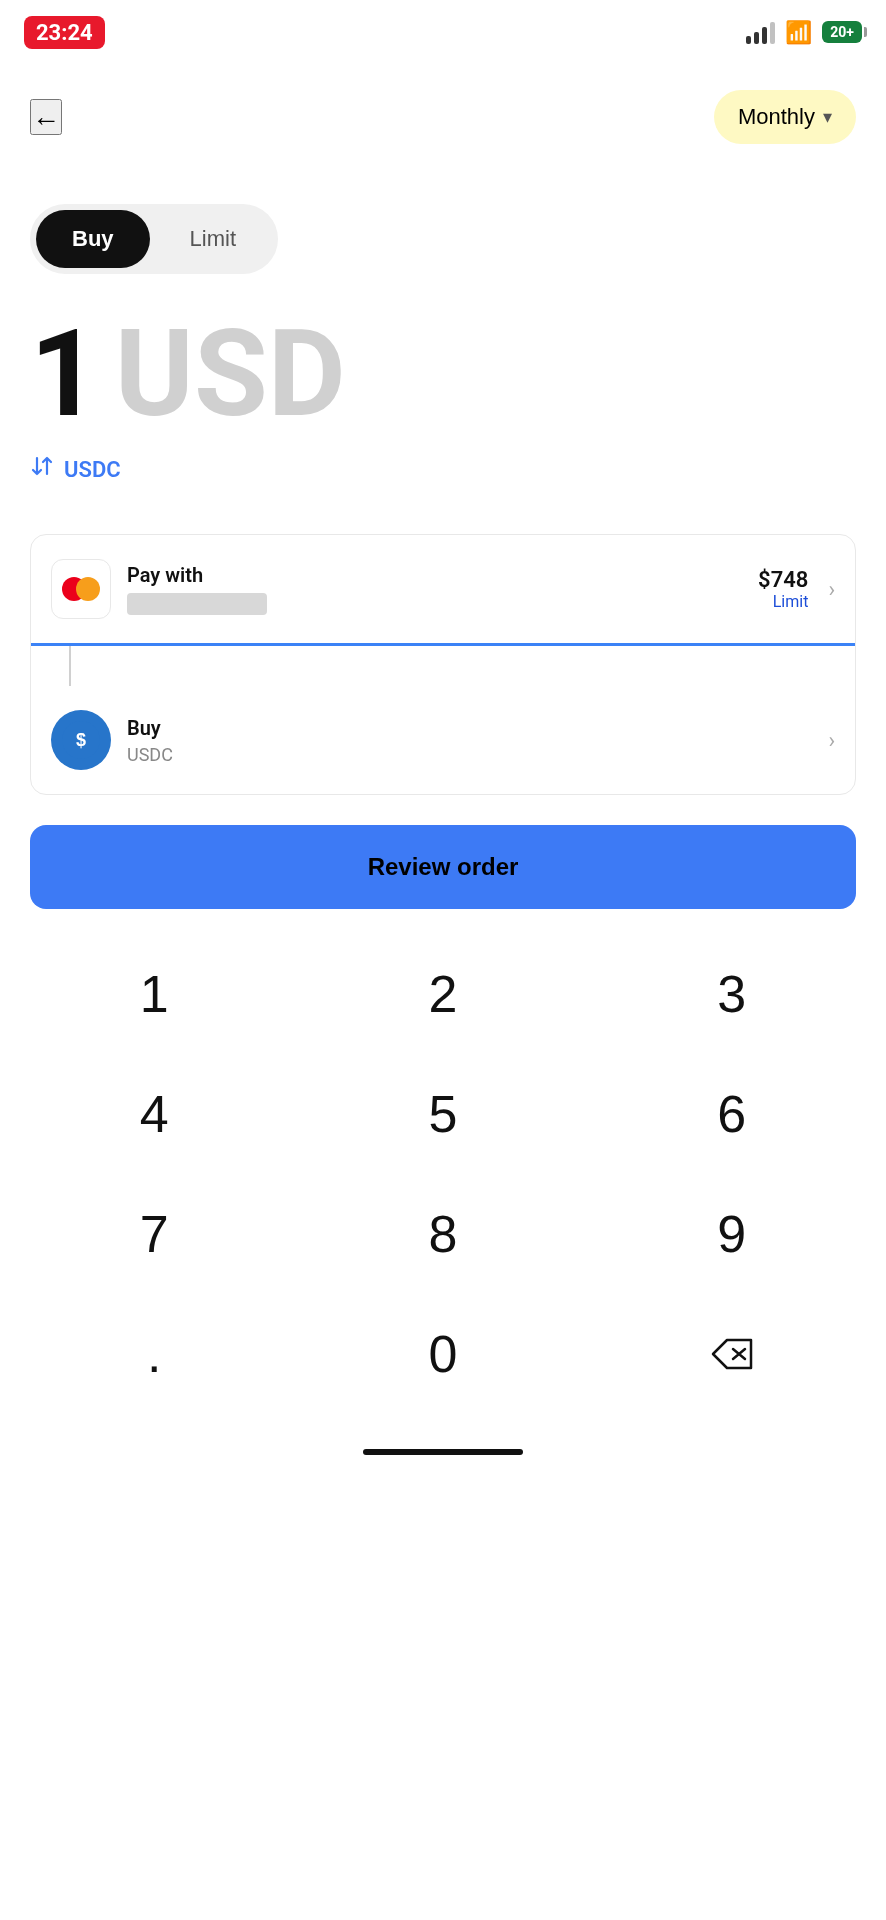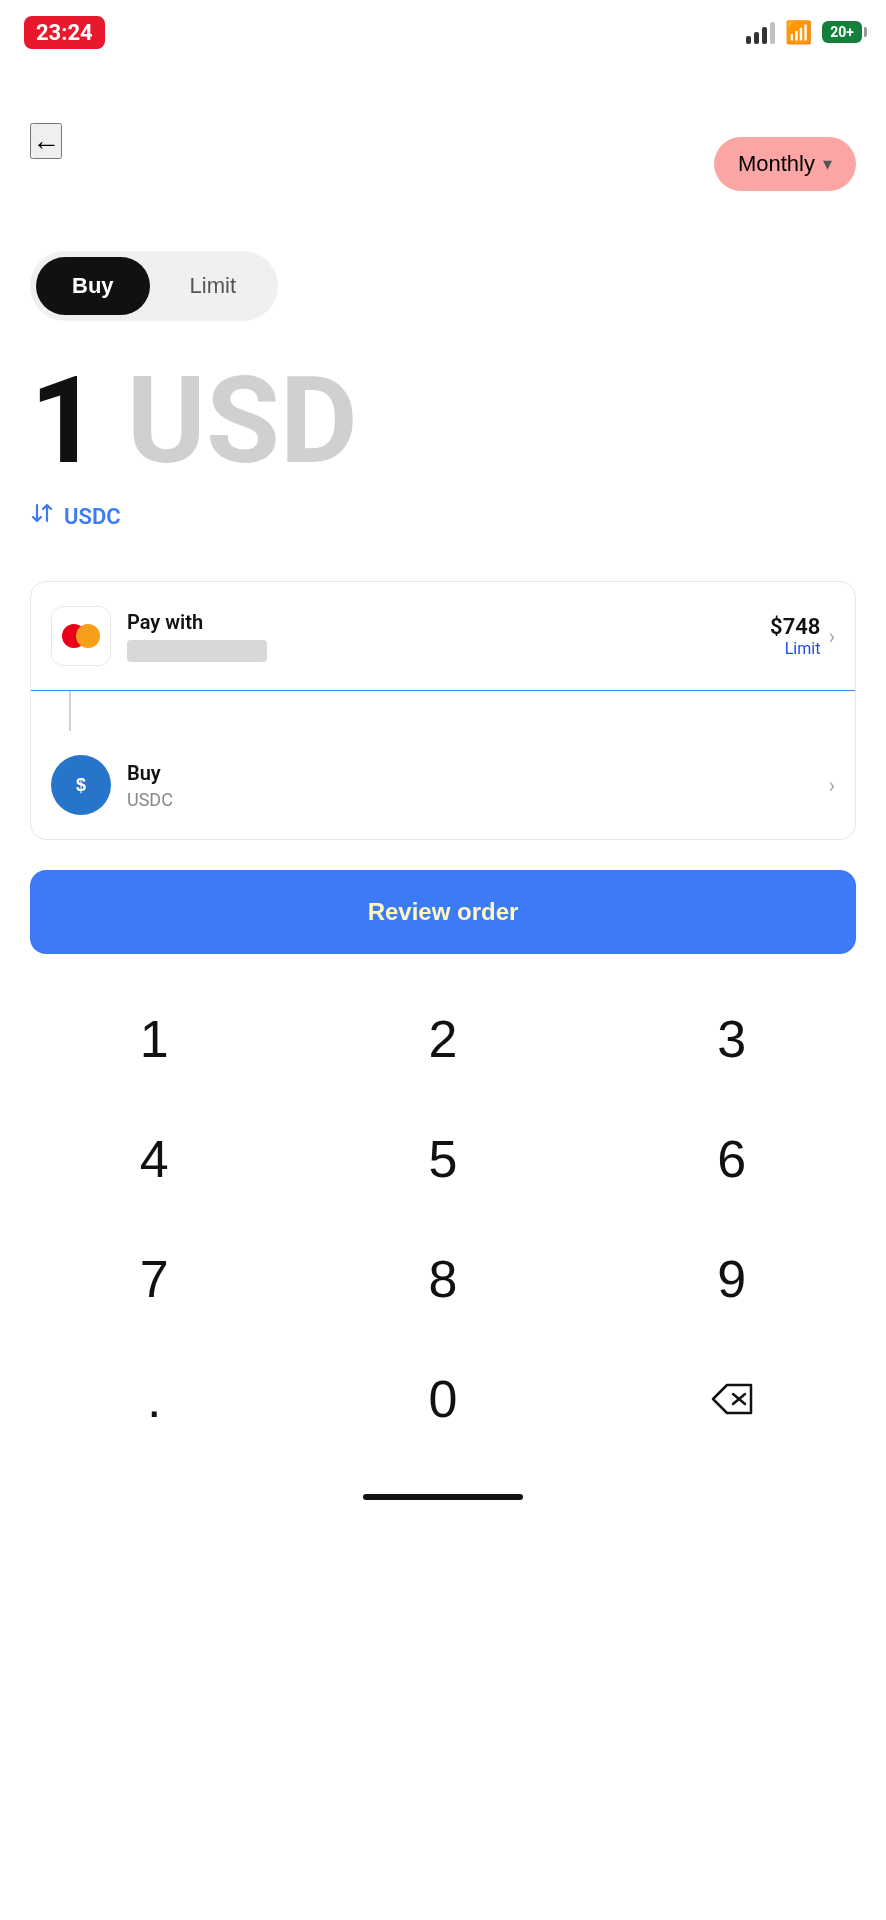--- a/index.html
+++ b/index.html
@@ -100,29 +100,28 @@
       font-size: 28px;
       color: #000;
       cursor: pointer;
       font-weight: 400;
     }
 
     .monthly-btn {
       display: flex;
       align-items: center;
       gap: 8px;
-      background: #fca5a5;
+      background: #fef9c3;
       border: none;
       border-radius: 30px;
       padding: 14px 24px;
       font-size: 22px;
       font-weight: 500;
       color: #000;
       cursor: pointer;
-      margin-top: 47px;
     }
 
     .chevron-down {
       font-size: 18px;
       color: #555;
     }
 
     
     .tab-container {
       margin: 40px 30px 30px 30px;
@@ -166,21 +165,21 @@
       font-weight: 700;
       color: #111;
       line-height: 1;
     }
 
     .amount-currency {
       font-size: 120px;
       font-weight: 700;
       color: #d0d0d0;
       line-height: 1;
-      margin-left: 28px;
+      margin-left: 16px;
     }
 
     
     .usdc-toggle {
       display: flex;
       align-items: center;
       gap: 10px;
       padding: 10px 30px 40px 30px;
       cursor: pointer;
     }
@@ -197,21 +196,21 @@
       border: 1px solid #e8e8e8;
       border-radius: 16px;
       overflow: hidden;
     }
 
     .pay-row {
       display: flex;
       align-items: center;
       padding: 24px 20px;
       cursor: pointer;
-      border-bottom: 1px solid #3b82f6;
+      border-bottom: 3px solid #3b82f6;
     }
 
     .pay-row:last-child {
       border-bottom: none;
     }
 
     .pay-icon {
       width: 60px;
       height: 60px;
       border-radius: 12px;
@@ -252,21 +251,21 @@
     .pay-subtitle {
       width: 140px;
       height: 22px;
       background: #d8d8d8;
       border-radius: 4px;
     }
 
     .pay-right {
       display: flex;
       align-items: center;
-      gap: 8px;
+      gap: 20px;
     }
 
     .pay-limit {
       text-align: right;
     }
 
     .pay-limit-amount {
       font-size: 22px;
       font-weight: 600;
       color: #111;
@@ -317,21 +316,21 @@
     .buy-subtitle {
       font-size: 18px;
       color: #888;
       margin-top: 4px;
     }
 
     
     .review-btn {
       margin: 30px 30px 10px 30px;
       background: #3d7af5;
-      color: #fef9c3;
+      color: #000000;
       font-size: 24px;
       font-weight: 600;
       border: none;
       border-radius: 16px;
       padding: 28px;
       width: calc(100% - 60px);
       cursor: pointer;
       text-align: center;
     }
 

